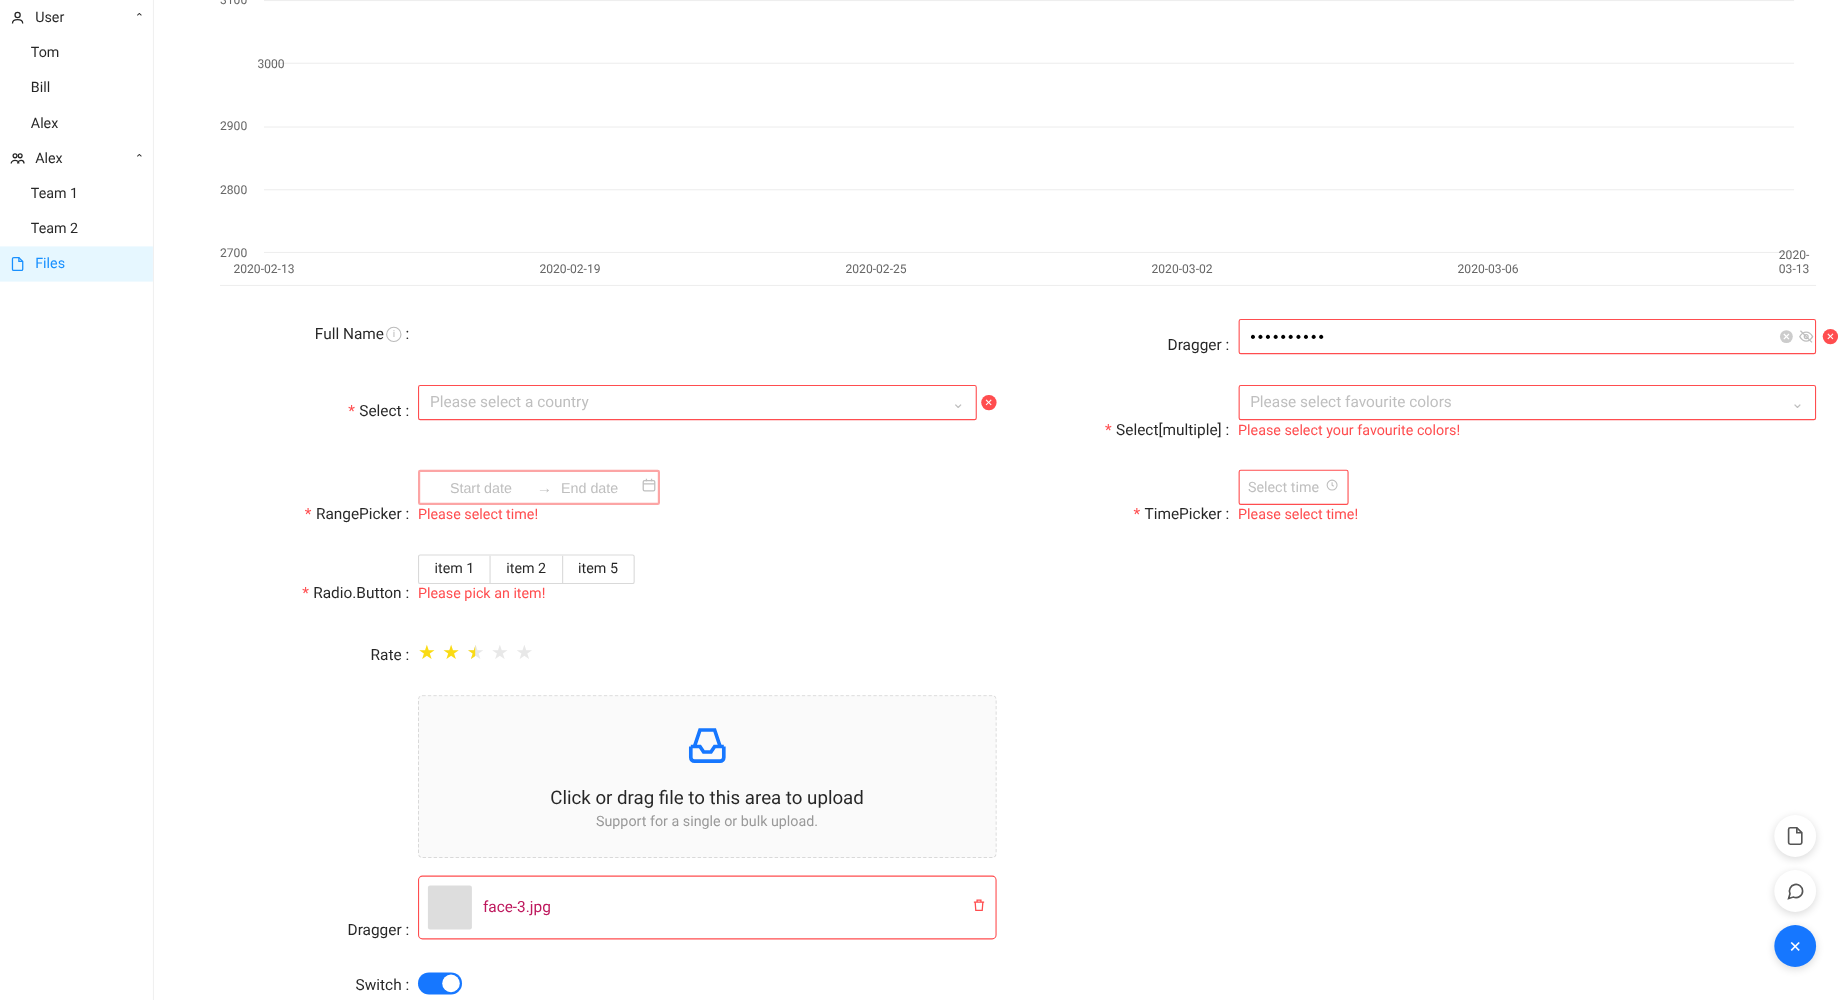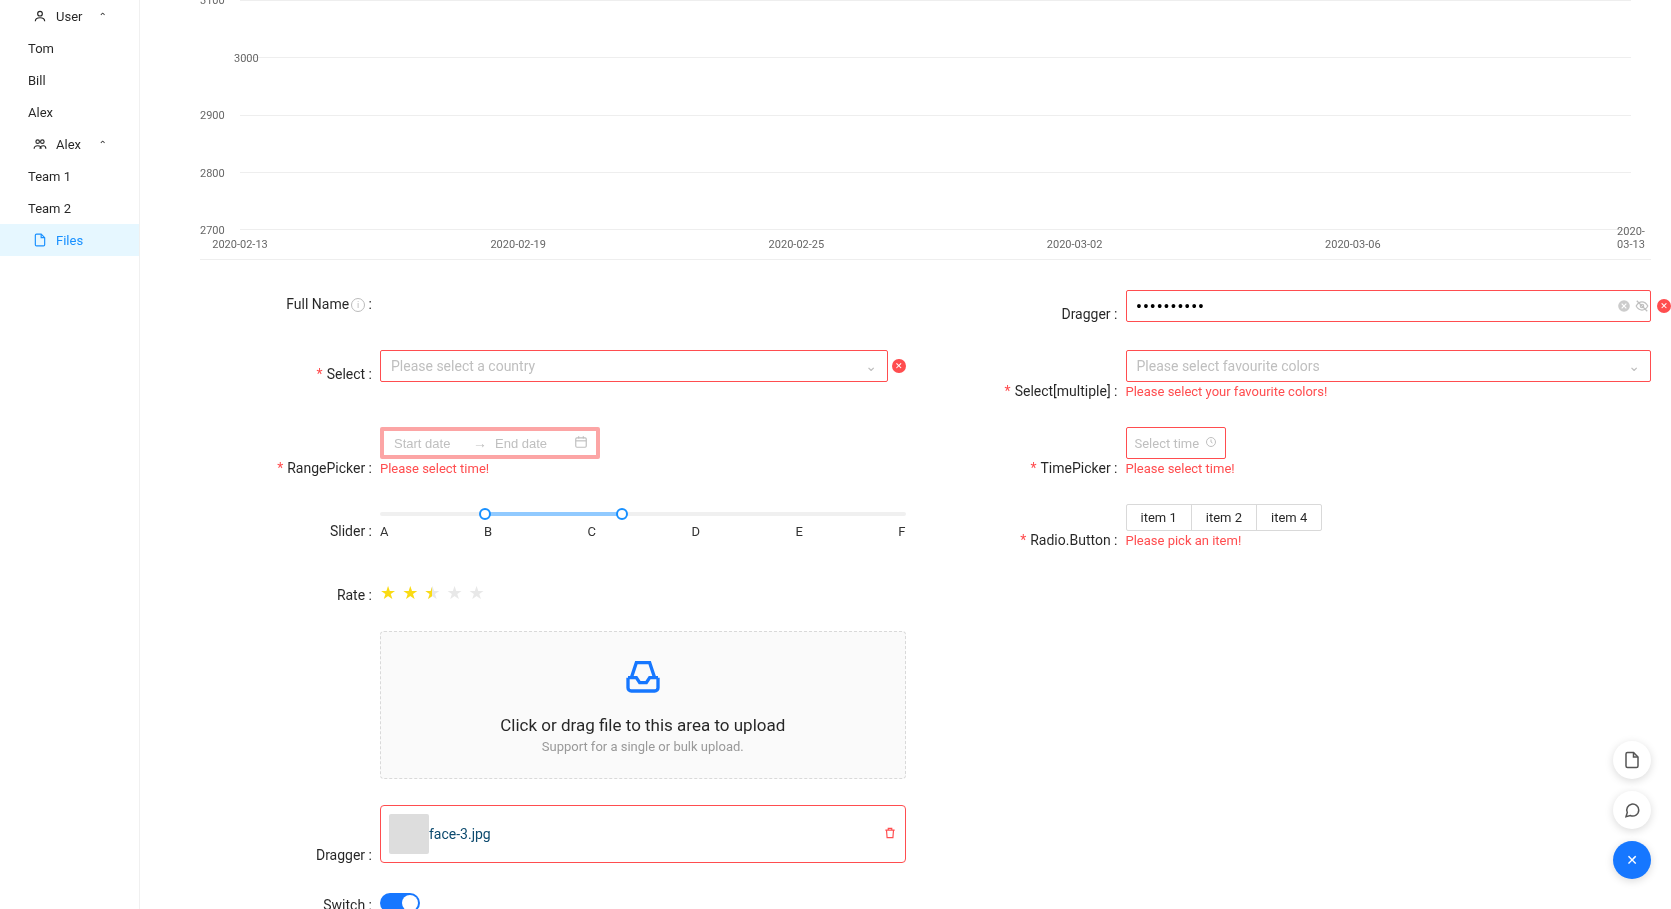--- a/index.html
+++ b/index.html
@@ -1,19 +1,19 @@
 <!DOCTYPE html>
 <html><head>
 <meta charset="utf-8">
 <style>
 *{box-sizing:border-box}
 body{margin:0;font-family:-apple-system,BlinkMacSystemFont,"Segoe UI",Roboto,sans-serif;font-size:14px;color:rgba(0,0,0,.85);background:#fff}
 .app{display:flex;min-height:100vh}
 .sidebar{width:140px;border-right:1px solid #f0f0f0;position:relative}
-.menu-item{display:flex;align-items:center;padding:0 32px;height:32px;cursor:pointer;font-size:13px}
+.menu-item{display:flex;align-items:center;padding:0 8px;height:32px;cursor:pointer;font-size:13px}
 .menu-item.active{background:#e6f7ff;color:#1890ff}
 .menu-sub{padding-left:28px}
 .menu-icon{width:16px;height:16px;margin-right:8px;display:inline-flex;align-items:center;justify-content:center}
 .chevron{margin-left:auto;font-size:10px}
 .main{flex:1;padding:0 20px 40px 60px;overflow:auto}
 
 .chart-wrap{position:relative;height:260px;margin-bottom:30px;border-bottom:1px solid #eee;padding-bottom:20px}
 .chart-plot{position:absolute;left:40px;right:20px;top:0;bottom:30px}
 .ylabel{position:absolute;left:0;font-size:11px;color:#666;transform:translateY(-50%)}
 .xlabel{position:absolute;bottom:0;font-size:11px;color:#666;transform:translateX(-50%)}
@@ -36,21 +36,21 @@
 .err-text{color:#ff4d4f;font-size:13px;margin-top:2px}
 .select{display:flex;align-items:center;justify-content:space-between;cursor:pointer;color:#bfbfbf}
 .select .arrow{color:#bfbfbf}
 .pwd-wrap{position:relative;width:100%}
 .pwd-input{width:100%;height:32px;border:1px solid #ff4d4f;border-radius:2px;padding:0 60px 0 10px;font-size:14px;outline:none;letter-spacing:2px}
 .pwd-icons{position:absolute;right:-20px;top:50%;transform:translateY(-50%);display:flex;gap:4px;align-items:center}
 .icon-sm{width:14px;height:14px;color:#bfbfbf;cursor:pointer}
 .icon-err{width:14px;height:14px;background:#ff4d4f;border-radius:50%;display:flex;align-items:center;justify-content:center;color:#fff;font-size:9px;cursor:pointer;margin-left:4px}
 .select-err-icon{width:14px;height:14px;background:#ff4d4f;border-radius:50%;color:#fff;font-size:9px;display:inline-flex;align-items:center;justify-content:center;margin-left:4px}
 
-.range-picker{display:flex;align-items:center;width:220px;height:32px;border:4px solid #fca5a5;border-radius:2px;padding:0 8px}
+.range-picker{display:flex;align-items:center;width:220px;height:32px;border:2px solid #fca5a5;border-radius:2px;padding:0 25px}
 .range-picker input{border:none;outline:none;width:75px;font-size:13px}
 .range-picker input::placeholder{color:#bfbfbf}
 .range-arrow{margin:0 6px;color:#bfbfbf}
 .cal-icon{margin-left:auto;color:#bfbfbf}
 
 .time-picker{width:100px;height:32px;border:1px solid #ff4d4f;border-radius:2px;display:flex;align-items:center;padding:0 8px;color:#bfbfbf;font-size:13px}
 .time-picker .clock{margin-left:auto;color:#bfbfbf}
 
 .radio-group{display:inline-flex;border:1px solid #d9d9d9;border-radius:2px;overflow:hidden}
 .radio-btn{padding:5px 14px;font-size:13px;cursor:pointer;border-right:1px solid #d9d9d9}
@@ -66,21 +66,21 @@
 .stars{display:flex;gap:6px;padding-top:6px}
 .star{color:#fadb14;font-size:18px;cursor:pointer}
 .star.half{position:relative;color:#e8e8e8}
 .star.half::before{content:"★";position:absolute;left:0;width:50%;overflow:hidden;color:#fadb14}
 .star.empty{color:#e8e8e8}
 
 .dragger{border:1px dashed #d9d9d9;border-radius:4px;padding:24px;text-align:center;background:#fafafa;cursor:pointer}
 .dragger .inbox{color:#1677ff;font-size:36px;margin-bottom:10px}
 .dragger .title{font-size:17px;margin-bottom:4px}
 .dragger .hint{color:#999;font-size:13px}
-.upload-item{margin-top:26px;border:1px solid #ff4d4f;border-radius:4px;padding:8px;display:flex;align-items:center;color:#0c4a6e}
+.upload-item{margin-top:16px;border:1px solid #ff4d4f;border-radius:4px;padding:8px;display:flex;align-items:center;gap:10px;color:#be185d}
 .upload-thumb{width:40px;height:40px;background:#ddd;border-radius:2px;flex-shrink:0}
 .upload-del{margin-left:auto;color:#ff4d4f;cursor:pointer}
 
 .switch{width:40px;height:20px;background:#1677ff;border-radius:10px;position:relative;cursor:pointer}
 .switch .knob{position:absolute;right:2px;top:2px;width:16px;height:16px;background:#fff;border-radius:50%}
 
 .float-btns{position:fixed;right:20px;bottom:30px;display:flex;flex-direction:column;gap:12px}
 .float-btn{width:38px;height:38px;border-radius:50%;background:#fff;box-shadow:0 2px 8px rgba(0,0,0,.15);display:flex;align-items:center;justify-content:center;cursor:pointer;color:#555}
 .float-btn.primary{background:#1677ff;color:#fff}
 
@@ -346,46 +346,26 @@
               </div>
             <div class="err-text">Please select time!</div>
           </div>
         </div>
       </div>
     </div>
 
     <div class="form-row">
       <div class="form-col">
         <div class="form-item">
-          <div class="form-label"><span>Slider</span> :</div>
-          <div class="form-control slider-wrap">
-            <div class="slider-track">
-              <div class="slider-fill" id="slider-fill" style="left: 20%; width: 26%;"></div>
-              <div class="slider-handle" id="sh1" style="left: 20%;"></div>
-              <div class="slider-handle" id="sh2" style="left: 46%;"></div>
-            </div>
-            <div class="slider-marks" id="slider-marks">
-                <span>A</span>
-                <span>B</span>
-                <span>C</span>
-                <span>D</span>
-                <span>E</span>
-                <span>F</span>
-              </div>
-          </div>
-        </div>
-      </div>
-      <div class="form-col">
-        <div class="form-item">
           <div class="form-label"><span class="req">*</span><span>Radio.Button</span> :</div>
           <div class="form-control">
             <div class="radio-group">
               <div class="radio-btn">item 1</div>
               <div class="radio-btn">item 2</div>
-              <div class="radio-btn">item 4</div>
+              <div class="radio-btn">item 5</div>
             </div>
             <div class="err-text">Please pick an item!</div>
           </div>
         </div>
       </div>
     </div>
 
     <div class="form-row">
       <div class="form-col">
         <div class="form-item">

